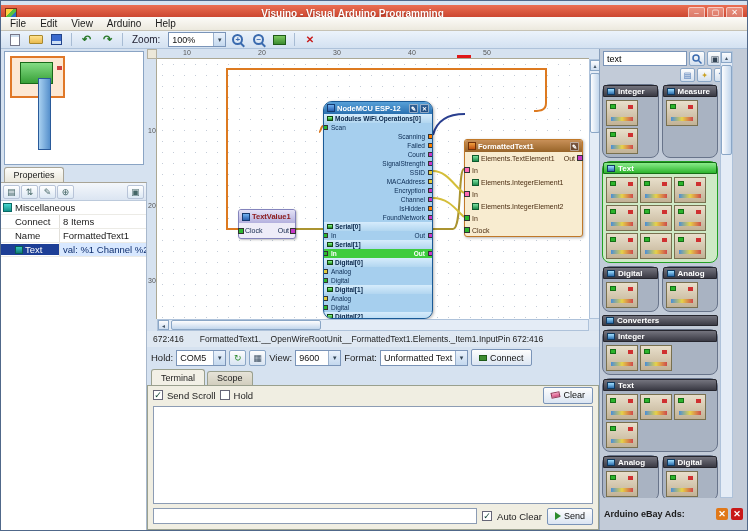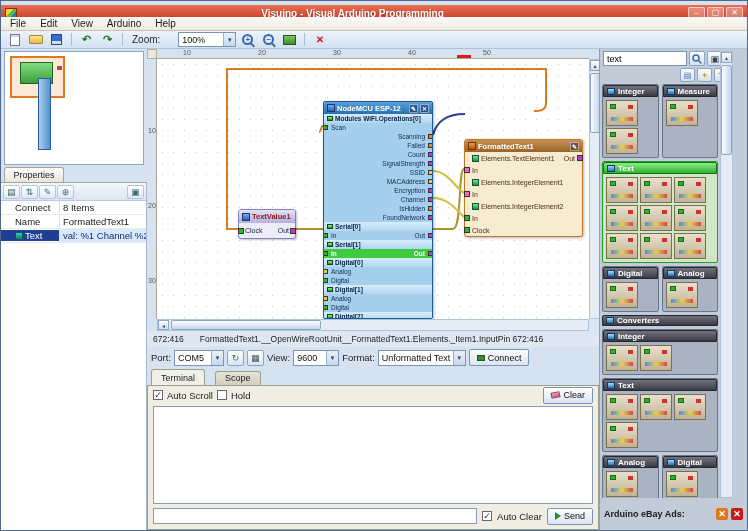--- a/index.html
+++ b/index.html
@@ -22,21 +22,21 @@
   .menu-item { font-size:10px; color:#1a1a1a; padding:0 7px; }
   .toolbar { position:absolute; left:0; top:30px; width:100%; height:18px;
     background:linear-gradient(#ecf3fb,#d3e1f1); border-bottom:1px solid #aec2da; display:flex; align-items:center; gap:2px; padding:0 4px; }
   .tbtn { width:19px; height:16px; display:flex; align-items:center; justify-content:center; border:1px solid transparent; border-radius:2px; }
   .tsep { width:1px; height:13px; background:#a8bcd4; margin:0 3px; }
   .ic-new { width:10px; height:12px; background:#fff; border:1px solid #778; box-shadow:inset 0 2px 0 #cde; }
   .ic-open { width:14px; height:9px; background:linear-gradient(#ffe28e,#e9ba4e); border:1px solid #a8882e; border-radius:1px; }
   .ic-save { width:11px; height:11px; background:#3a6ace; border:1px solid #22448c; box-shadow:inset 0 -3px 0 #cfe0f4; }
   .ic-undo { color:#2a7a2a; font-size:11px; font-weight:bold; }
   .ic-redo { color:#2a7a2a; font-size:11px; font-weight:bold; transform:scaleX(-1); }
-  .zoom-label { font-size:10px; color:#223; margin:0 16px 0 4px; }
+  .zoom-label { font-size:10px; color:#223; margin:0 6px 0 4px; }
   .combo { background:#fff; border:1px solid #7a94b8; height:15px; display:flex; align-items:center; font-size:9px; color:#111; padding-left:3px; }
   .combo .dd { margin-left:auto; width:12px; align-self:stretch; background:linear-gradient(#eaf2fc,#c4d8ee); border-left:1px solid #9ab0cc;
     font-size:7px; color:#345; display:flex; align-items:center; justify-content:center; }
   .zoomc { width:58px; }
   .ic-mag { width:11px; height:11px; border:2px solid #3a6aae; border-radius:50%; position:relative; font-size:8px; font-weight:bold; color:#3a6aae; display:flex; align-items:center; justify-content:center; line-height:1; }
   .ic-mag::after { content:""; position:absolute; right:-4px; bottom:-3px; width:5px; height:2px; background:#3a6aae; transform:rotate(45deg); }
   .ic-red-x { color:#c81818; font-size:10px; font-weight:bold; }
   .ic-board { width:13px; height:10px; background:linear-gradient(#7cc860,#3c8c30); border:1px solid #1e5a18; }
 
   
@@ -81,21 +81,21 @@
   .comp-hdr { height:13px; display:flex; align-items:center; gap:2px; padding:0 3px; font-weight:bold; font-size:7.5px; border-radius:2px 2px 0 0; }
   .lavbox { background:#eeecf8; border:1px solid #8484bc; border-radius:3px; box-shadow:1px 1px 2px rgba(0,0,0,.25); }
   .lavbox .comp-hdr { background:linear-gradient(#e4e2f6,#b4b0de); color:#8a1616; }
   .cico { width:8px; height:8px; background:linear-gradient(#f0a040,#c05010); border:1px solid #703008; flex:0 0 auto; }
   .cico.b { background:linear-gradient(#70b0f0,#2a60b0); border-color:#163a70; }
   .comp-row { position:relative; height:15px; display:flex; align-items:center; gap:2px; padding:0 6px; font-size:7px; }
   .pin { position:absolute; width:6px; height:6px; border:1px solid #333; top:50%; margin-top:-3px; }
   .pin.l { left:-1px; } .pin.r { right:-1px; }
   .spacer { flex:1; }
 
-  .nodemcu { background:#a6cfee; border:1px solid #1a5a96; border-radius:2px; box-shadow:1px 1px 3px rgba(0,0,0,.3); overflow:hidden; }
+  .nodemcu { background:#a6cfee; border:1px solid #1a5a96; border-radius:9px; box-shadow:1px 1px 3px rgba(0,0,0,.3); overflow:hidden; }
   .nodemcu .comp-hdr { background:linear-gradient(#57a0d8,#2a70b0); color:#fff; height:12px; border-radius:2px 2px 0 0; }
   .hbtn { width:9px; height:9px; font-size:6px; color:#fff; background:rgba(0,0,40,.35); border:1px solid rgba(255,255,255,.5);
     border-radius:1px; display:flex; align-items:center; justify-content:center; flex:0 0 auto; }
   .mcu-body { position:relative; }
   .mcu-row { position:relative; height:9px; display:flex; align-items:center; padding:0 7px; font-size:6.5px; color:#0a2a52; white-space:nowrap; }
   .mcu-row.sub { background:linear-gradient(#d6ecfc,#b2d6f0); font-weight:bold; color:#062448; padding-left:3px; gap:2px; }
   .mcu-row.sub .sico { width:6px; height:5px; background:linear-gradient(#8f8,#282); border:1px solid #141; flex:0 0 auto; }
   .mcu-row.out { justify-content:flex-end; }
   .mcu-row.hl { background:#3ecc3e; color:#fff; font-weight:bold; }
   .mcu-row .pin { width:5px; height:5px; margin-top:-2.5px; }
@@ -120,21 +120,21 @@
   
   .statusline { position:absolute; left:146px; top:330px; width:452px; height:16px; display:flex; align-items:center; gap:16px;
     padding-left:6px; font-size:8.5px; color:#222; background:#dfe8f2; }
   .serial-row { position:absolute; left:146px; top:346px; width:452px; height:21px; display:flex; align-items:center; gap:3px; padding:0 4px; font-size:9.5px; color:#222; }
   .serial-row .combo { height:16px; }
   .mini-btn { width:17px; height:16px; border:1px solid #8aa6c6; border-radius:2px; background:linear-gradient(#fdfdfd,#d8e4f2);
     display:flex; align-items:center; justify-content:center; font-size:9px; }
   .btn { border:1px solid #7a94b8; background:linear-gradient(#fdfdfd,#dbe5f2); border-radius:2px; font-size:9px; color:#111;
     height:17px; padding:0 7px; display:flex; align-items:center; gap:3px; }
   .plug { width:8px; height:6px; background:#3c8c30; border:1px solid #1e5a18; }
-  .tab-row { position:absolute; left:146px; top:368px; width:452px; height:16px; display:flex; align-items:flex-end; gap:10px; padding-left:4px; }
+  .tab-row { position:absolute; left:146px; top:368px; width:452px; height:16px; display:flex; align-items:flex-end; gap:2px; padding-left:4px; }
   .tab { font-size:9px; color:#222; padding:1px 9px 2px; border:1px solid #9aa08e; border-bottom:none; border-radius:3px 3px 0 0;
     background:linear-gradient(#e6e3d8,#d2cebe); }
   .tab.active { background:#f2f0e6; padding-top:3px; }
   .term-panel { position:absolute; left:146px; top:384px; width:452px; bottom:0; background:#f0eee2; border:1px solid #9aa08e; }
   .term-controls { height:18px; display:flex; align-items:center; gap:4px; padding:0 5px; font-size:9.5px; color:#222; }
   .cb { width:10px; height:10px; background:#fff; border:1px solid #667; font-size:9px; line-height:9px; text-align:center; color:#143; flex:0 0 auto; }
   .clear-btn { margin-left:auto; }
   .eraser { width:9px; height:6px; background:linear-gradient(#f8a0c0,#d05080); border:1px solid #903050; transform:rotate(-12deg); }
   .term-screen { position:absolute; left:5px; right:5px; top:20px; bottom:25px; background:#fff; border:1px solid #8c9cb4; }
   .term-bottom { position:absolute; left:5px; right:5px; bottom:4px; height:18px; display:flex; align-items:center; gap:5px; font-size:9.5px; color:#222; }
@@ -147,21 +147,21 @@
   .sb-input { width:84px; height:15px; border:1px solid #7a94b8; background:#fff; font:inherit; font-size:9px; padding:0 3px; }
   .sbtn { width:16px; height:15px; border:1px solid #8aa6c6; border-radius:2px; background:linear-gradient(#fdfdfd,#d4e0ee);
     display:flex; align-items:center; justify-content:center; font-size:9px; color:#345; }
   .sb-filter-row { position:absolute; right:18px; top:19px; height:14px; display:flex; gap:2px; }
   .fbtn { width:15px; height:14px; border:1px solid #8aa6c6; border-radius:2px; background:linear-gradient(#fdfdfd,#d4e0ee);
     display:flex; align-items:center; justify-content:center; font-size:8px; }
   .toolbox { position:absolute; left:2px; top:35px; width:116px; bottom:32px; display:flex; flex-direction:column; gap:3px; overflow:hidden; }
   .sec-header { height:12px; background:linear-gradient(#74747e,#3a3a44); color:#fff; font-size:8px; font-weight:bold;
     display:flex; align-items:center; gap:3px; padding:0 3px; border:1px solid #26262e; border-radius:2px 2px 0 0; }
   .sec-header .sico { width:8px; height:7px; background:linear-gradient(#a0e0ff,#3070b0); border:1px solid #103a60; flex:0 0 auto; }
-  .cat { border:1px solid #68748a; background:#a9b3c2; border-radius:2px; }
+  .cat { border:1px solid #68748a; background:#a9b3c2; border-radius:8px; }
   .cat-body { display:flex; flex-wrap:wrap; gap:2px; padding:3px; }
   .cat.hl { border-color:#23a023; background:#cfe9c6; }
   .cat.hl .sec-header { background:linear-gradient(#8aec8a,#2cb42c); border-color:#156e15; }
   .pair { display:flex; gap:3px; }
   .pair .cat { flex:1; }
   .thumb { width:32px; height:26px; background:linear-gradient(#e8dfcb,#c2b296); border:1px solid #78704f; position:relative; }
   .thumb i { position:absolute; display:block; }
   .thumb .a { left:3px; top:3px; width:6px; height:5px; background:#2cb42c; border:1px solid #156e15; }
   .thumb .b { right:4px; top:4px; width:5px; height:4px; background:#cf3030; }
   .thumb .c { left:4px; right:4px; bottom:4px; height:4px; background:linear-gradient(90deg,#4a8ed6,#e6d24a,#cf4a4a); }
@@ -245,20 +245,24 @@
   <div class="props-tab">Properties</div>
   <div class="props-panel">
     <div class="props-icons">
       <span class="pbtn">▤</span>
       <span class="pbtn">⇅</span>
       <span class="pbtn">✎</span>
       <span class="pbtn">⊕</span>
       <span class="pbtn last">▣</span>
     </div>
     <div class="prop-grid">
+      <div class="pg-row">
+        <span class="pg-ico" style="margin-left:2px"></span>
+        <span>Miscellaneous</span>
+      </div>
       <div id="prop-rows">
           <div class="pg-row">
             <span class="pg-name">
               <span>Connect</span>
             </span>
             <span class="pg-val">8 Items</span>
           </div>
           <div class="pg-row">
             <span class="pg-name">
               <span>Name</span>
@@ -478,21 +482,21 @@
     <span class="thumb"></span>
   </div>
   <div class="scorner"></div>
 
   <div class="statusline">
     <span>672:416</span>
     <span>FormattedText1.__OpenWireRootUnit__FormattedText1.Elements._Item1.InputPin 672:416</span>
   </div>
 
   <div class="serial-row">
-    <span>Port:</span>
+    <span>Hold:</span>
     <span class="combo" style="width:50px">
       <span>COM5</span>
       <span class="dd">▾</span>
     </span>
     <span class="mini-btn" style="color:#2a8a2a">↻</span>
     <span class="mini-btn" style="color:#456">▦</span>
     <span>View:</span>
     <span class="combo" style="width:46px">
       <span>9600</span>
       <span class="dd">▾</span>
@@ -509,21 +513,21 @@
   </div>
 
   <div class="tab-row" id="term-tabs">
       <span class="tab active">Terminal</span>
       <span class="tab">Scope</span>
     </div>
 
   <div class="term-panel">
     <div class="term-controls">
       <span class="cb">✓</span>
-      <span>Auto Scroll</span>
+      <span>Send Scroll</span>
       <span class="cb"></span>
       <span>Hold</span>
       <span class="btn clear-btn">
         <span class="eraser"></span>
         <span>Clear</span>
       </span>
     </div>
     <div class="term-screen"></div>
     <div class="term-bottom">
       <input class="term-input" value="" style="">

